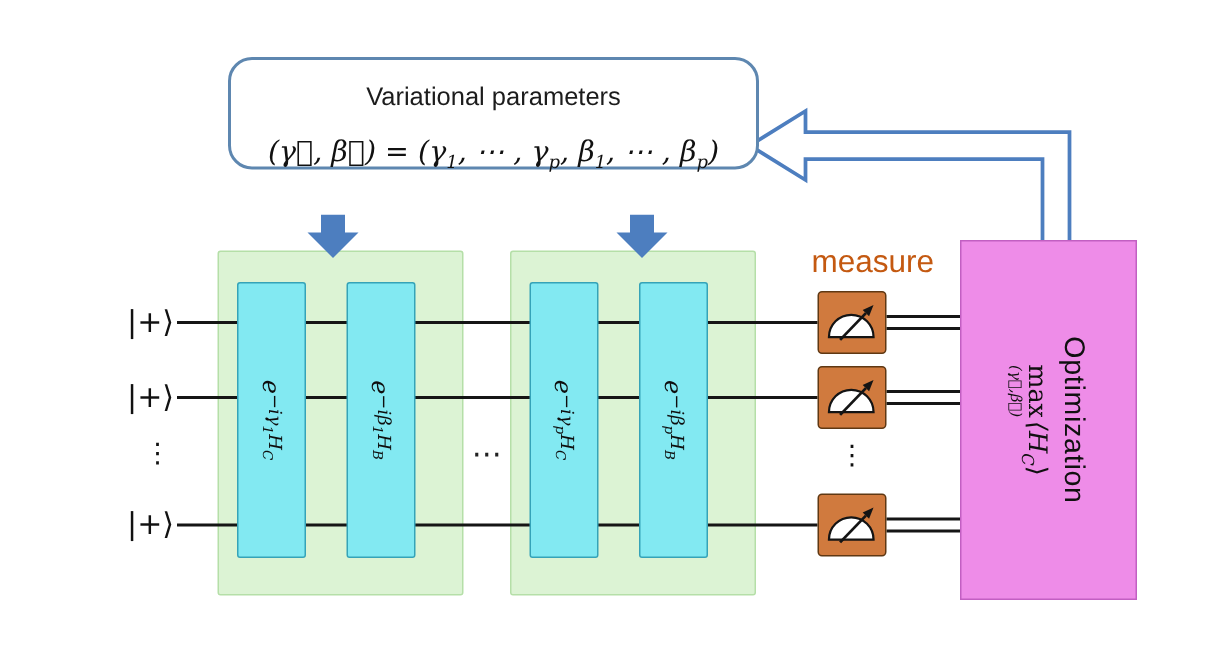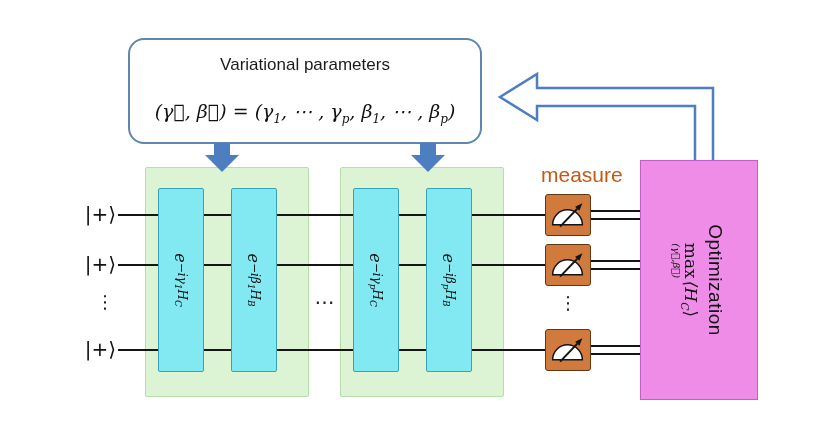--- a/index.html
+++ b/index.html
@@ -2,27 +2,27 @@
 <html><head>
 <meta charset="utf-8">
 <style>
   html,body{margin:0;padding:0;background:#ffffff;}
   .canvas{
     position:relative;width:820px;height:436px;background:#ffffff;overflow:hidden;
     font-family:"Liberation Sans",sans-serif;color:#111;
   }
   
   .params-box{
-    position:absolute;left:128px;top:38px;width:354px;height:106px;
+    position:absolute;left:152px;top:38px;width:354px;height:75px;
     background:#ffffff;border:2px solid #5e87b0;border-radius:16px;
     box-sizing:border-box;z-index:2;text-align:center;
   }
   .params-title{margin-top:15px;font-size:17px;color:#1c1c1c;}
   .params-formula{
-    margin-top:25px;font-family:"DejaVu Serif",serif;font-style:italic;
+    margin-top:14px;font-family:"DejaVu Serif",serif;font-style:italic;
     font-size:19px;color:#111;
   }
   .params-formula sub{font-size:12px;}
   
   .down-arrow{position:absolute;top:143px;z-index:3;}
   .down-arrow.a1{left:202px;}
   .down-arrow.a2{left:408px;}
   .feedback-arrow{position:absolute;left:0;top:0;z-index:1;pointer-events:none;}
   
   .ket{

